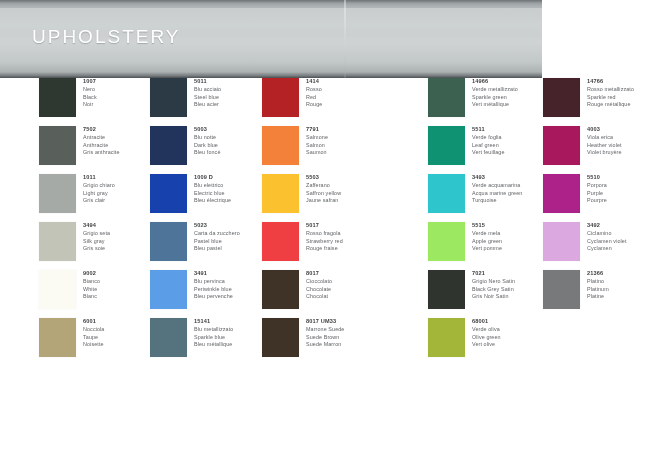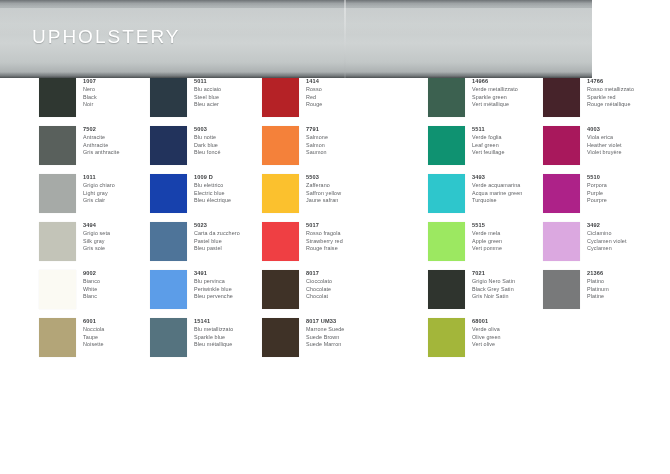--- a/index.html
+++ b/index.html
@@ -13,21 +13,21 @@
     overflow: hidden;
     font-family: "Liberation Sans", sans-serif;
     position: relative;
   }
 
   
   .header-band {
     position: absolute;
     top: 0;
     left: 0;
-    width: 592px;
+    width: 542px;
     height: 78px;
     background: linear-gradient(180deg,
         #9ea3a5 0%,
         #b4babb 12%,
         #c6cbcb 30%,
         #cfd3d3 55%,
         #c2c7c7 80%,
         #a9aeaf 94%,
         #8c9193 100%);
     overflow: hidden;

